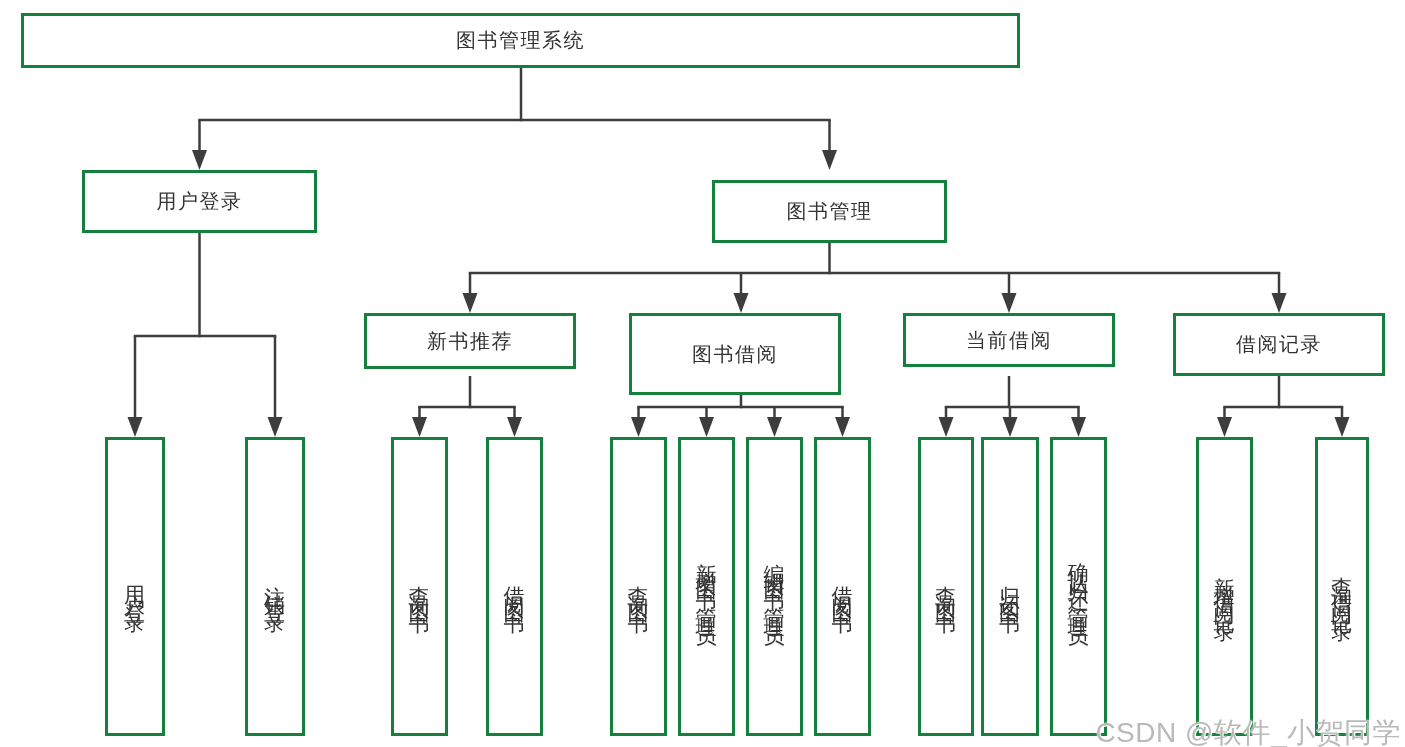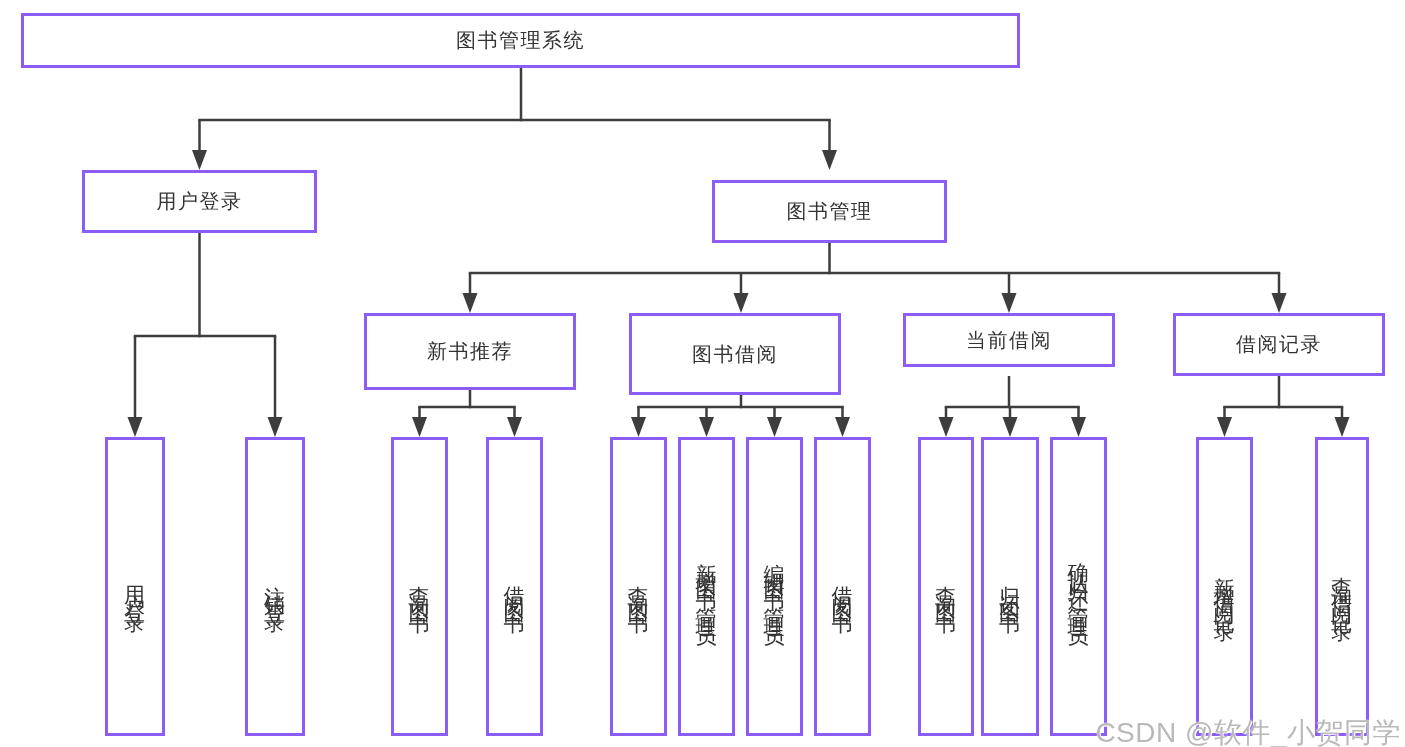--- a/index.html
+++ b/index.html
@@ -8,21 +8,21 @@
     width:1405px; height:747px;
     background:#ffffff;
     font-family:"Liberation Sans","DejaVu Sans",sans-serif;
     overflow:hidden;
   }
   #wires { position:absolute; left:0; top:0; width:1405px; height:747px; }
   .box {
     position:absolute;
     box-sizing:border-box;
     background:#ffffff;
-    border:3px solid #8b5cf6;
+    border:3px solid #15803d;
     color:#333333;
     display:flex;
     align-items:center;
     justify-content:center;
   }
   .box.h {
     font-size:20px;
     letter-spacing:1.5px;
     white-space:nowrap;
   }
@@ -109,21 +109,21 @@
     <span>图书管理系统</span>
   </div>
 
   <div class="box h" style="left:82px; top:170px; width:235px; height:63px;">
     <span>用户登录</span>
   </div>
   <div class="box h" style="left:712px; top:180px; width:235px; height:63px;">
     <span>图书管理</span>
   </div>
 
-  <div class="box h" style="left:364px; top:313px; width:212px; height:77px;">
+  <div class="box h" style="left:364px; top:313px; width:212px; height:56px;">
     <span>新书推荐</span>
   </div>
   <div class="box h" style="left:629px; top:313px; width:212px; height:82px;">
     <span>图书借阅</span>
   </div>
   <div class="box h" style="left:903px; top:313px; width:212px; height:54px;">
     <span>当前借阅</span>
   </div>
   <div class="box h" style="left:1173px; top:313px; width:212px; height:63px;">
     <span>借阅记录</span>

